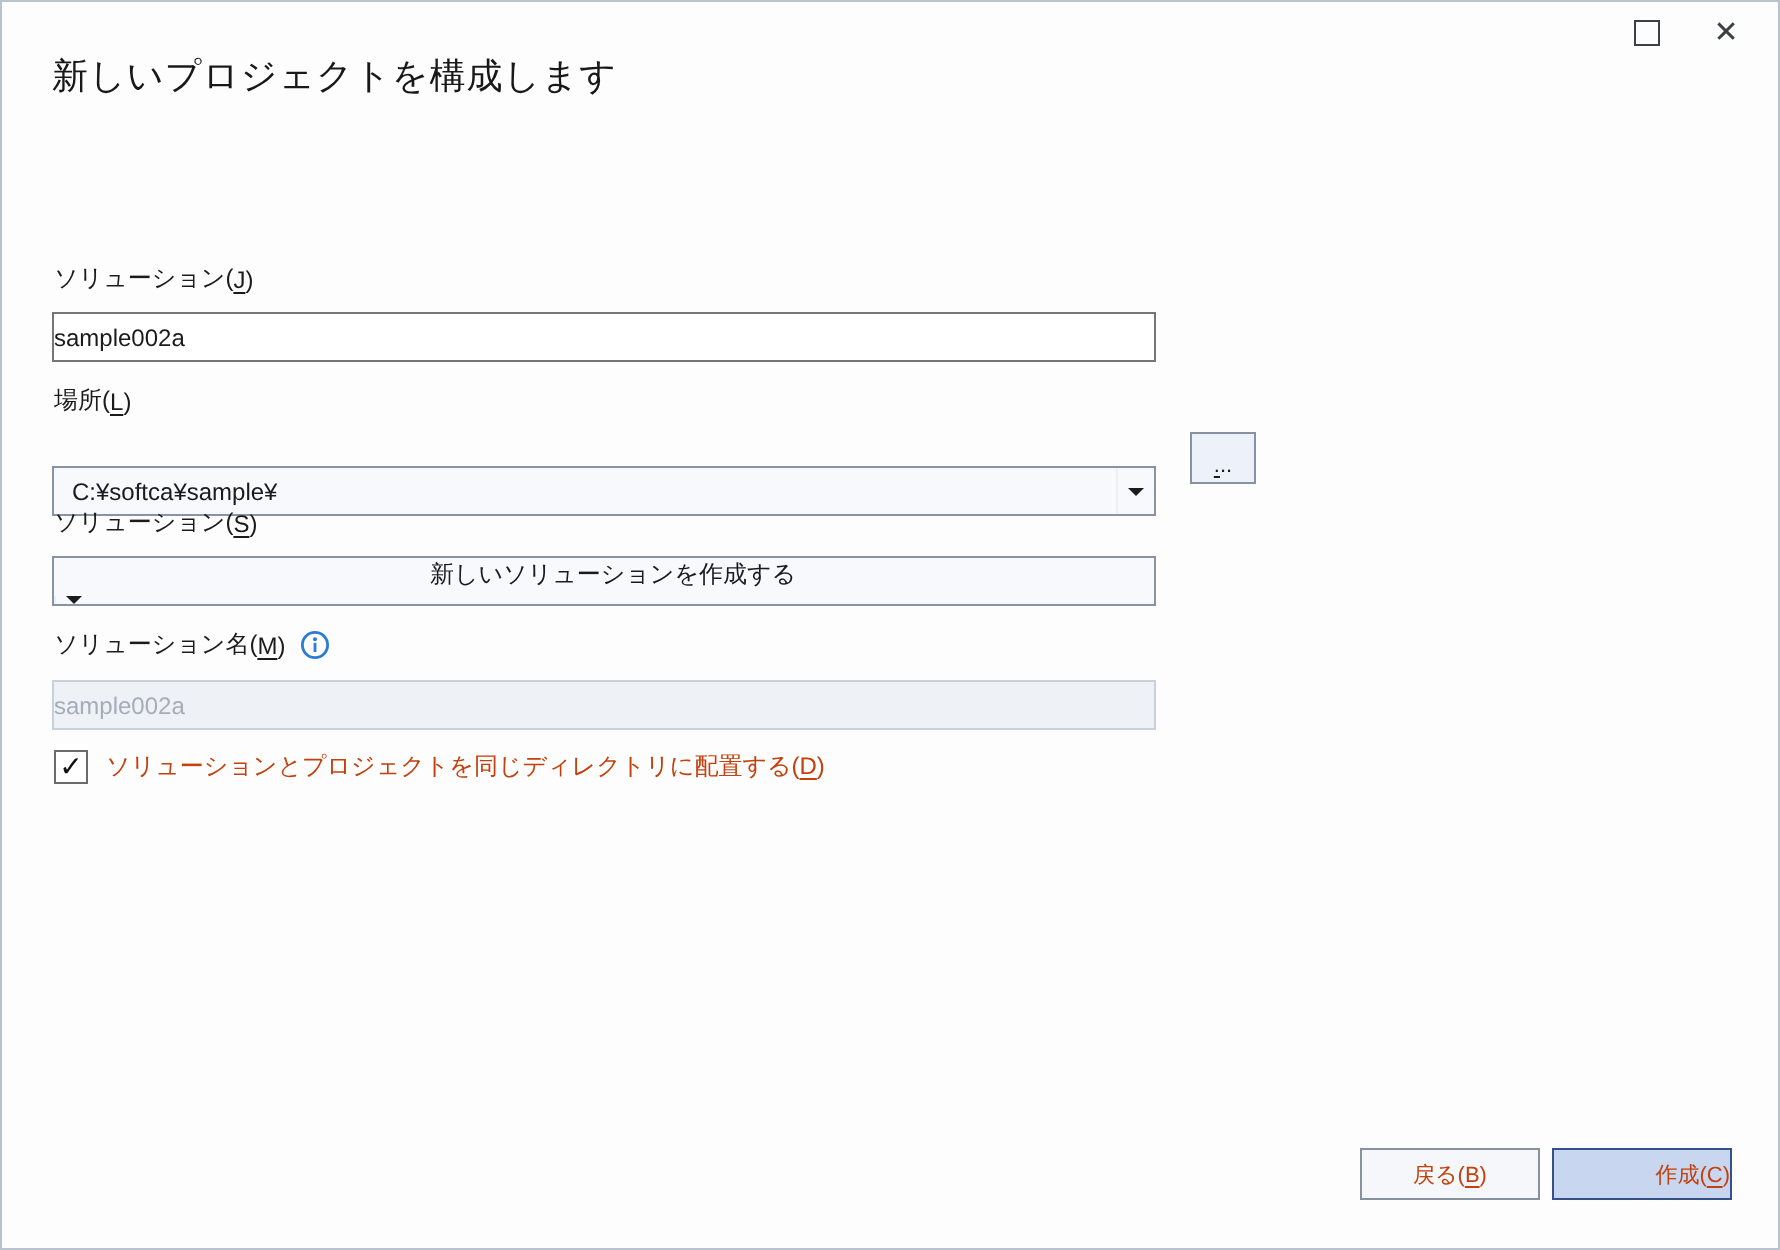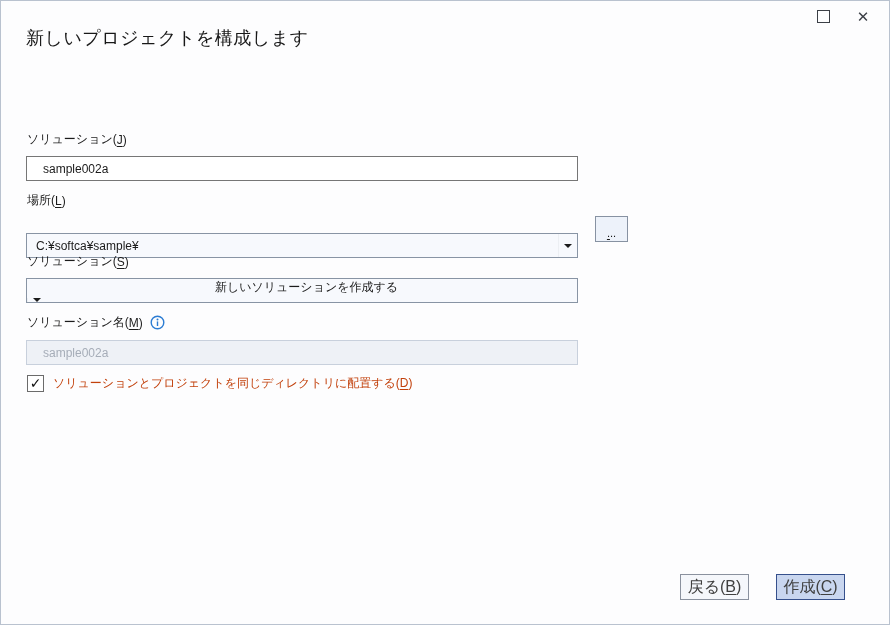--- a/index.html
+++ b/index.html
@@ -27,21 +27,21 @@
   .tag { background:#f2f2f2; border-radius:11px; padding:4px 13px; font-size:11px; color:#363636; white-space:nowrap; }
 
   
   .field-label { position:absolute; left:26px; font-size:12px; color:#1b1b1b; display:flex; align-items:center; }
   .ak { text-decoration:underline; text-underline-offset:2px; }
 
   
   .text-input {
     position:absolute; left:25px; width:552px; height:25px;
     box-sizing:border-box; border:1px solid #767676; background:#ffffff;
-    font-family:inherit; font-size:12px; color:#1b1b1b; padding:0 16px; outline:none;
+    font-family:inherit; font-size:12px; color:#1b1b1b; padding:0 0; outline:none;
   }
   .text-input:disabled {
     background:#eef1f6; border:1px solid #c8d0dc; color:#a6adb8;
   }
 
   
   .combo {
     position:absolute; left:25px; width:552px; height:25px;
     box-sizing:border-box; border:1px solid #8894a4; background:#f7f9fd;
     display:flex; align-items:center; cursor:default;
@@ -64,26 +64,26 @@
   .checkbox-row { position:absolute; left:26px; top:374px; display:flex; align-items:center; gap:9px; }
   .checkbox {
     width:15px; height:15px; box-sizing:content-box;
     border:1px solid #6b6b6b; background:#ffffff;
     font-size:14px; line-height:15px; text-align:center; color:#111; font-weight:bold; cursor:default;
   }
   .checkbox-label { font-size:12px; color:#c2410c; }
 
   
   .btn {
-    position:absolute; top:573px; width:69px; height:26px;
-    box-sizing:border-box; font-size:16px; color:#404040;
+    position:absolute; top:573px; width:90px; height:26px;
+    box-sizing:border-box; font-size:11px; color:#c2410c;
     display:flex; align-items:center; justify-content:center; cursor:default;
   }
   .btn-back { left:679px; background:#f5f7fb; border:1px solid #8a919e; }
-  .btn-create { left:775px; background:#c9d6ef; border:1px solid #36508c; }
+  .btn-create { left:775px; background:#c9d6ef; border:1px solid #36508c;justify-content:flex-end; }
 </style>
 </head>
 <body>
 
 <div class="window">
 
   <div class="titlebar-controls">
     <div class="ctrl">
       <div class="maximize-box"></div>
     </div>

